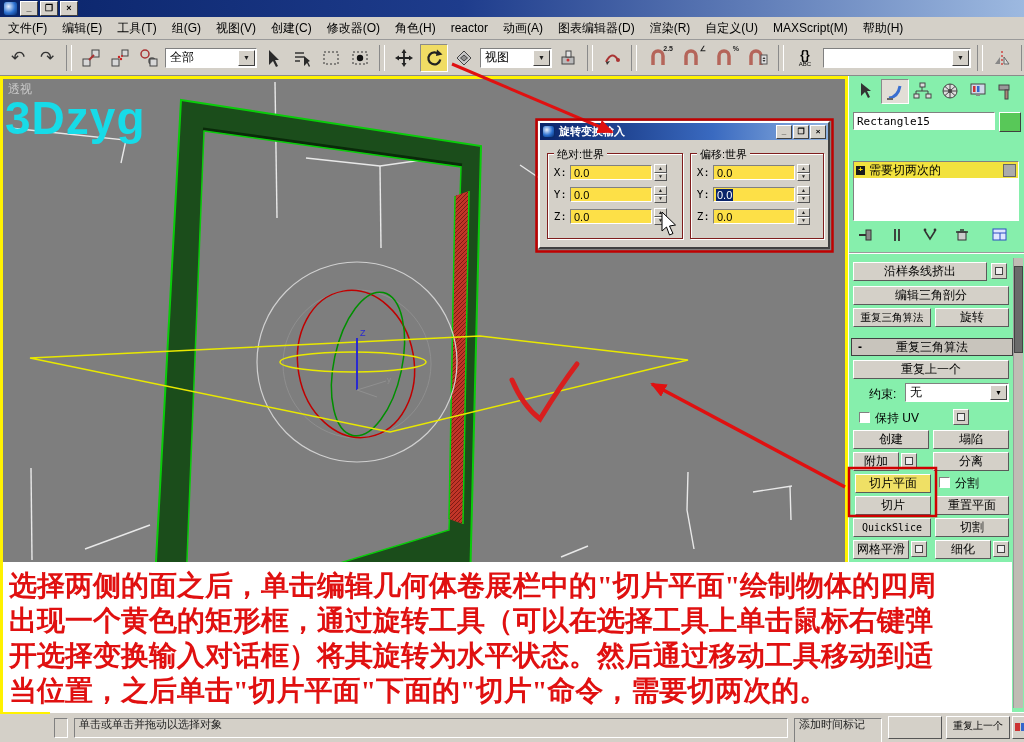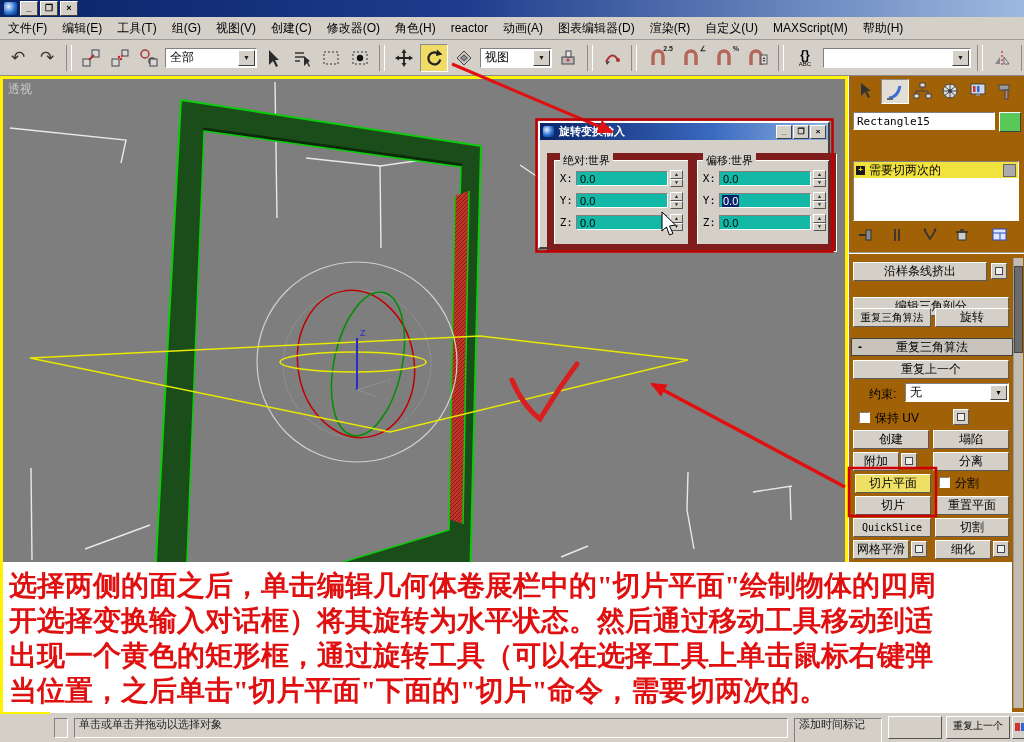--- a/index.html
+++ b/index.html
@@ -36,33 +36,33 @@
   .vp-label{position:absolute;left:5px;top:2px;color:#C8C8C8;font-size:12px;z-index:3;}
   .watermark{position:absolute;left:2px;top:12px;color:#17DBE8;font-weight:bold;font-size:46px;z-index:3;letter-spacing:1px;}
   .scene{position:absolute;left:0;top:0;width:842px;height:632px;}
   
   .dialog{position:absolute;left:538px;top:121px;width:292px;height:128px;background:#D4D0C8;z-index:10;
     border:2px solid;border-color:#fff #404040 #404040 #fff;box-sizing:border-box;}
   .dlg-title{height:17px;background:linear-gradient(90deg,#0A246A,#3A6AC0 60%,#8FB2E0);display:flex;align-items:center;padding:0 2px;}
   .dlg-title-text{color:#fff;font-weight:bold;font-size:11px;margin-left:4px;flex:1;white-space:nowrap;}
   .dlg-btn{width:14px;height:12px;background:#D4D0C8;border:1px solid;border-color:#fff #404040 #404040 #fff;
     font:bold 8px "Liberation Sans",sans-serif;display:flex;align-items:center;justify-content:center;margin-left:1px;line-height:1;}
-  .grp{position:absolute;border:7px solid #7f1d1d;box-shadow:1px 1px 0 #fff,inset 1px 1px 0 #fff;}
+  .grp{position:absolute;border:1px solid #7f1d1d;box-shadow:1px 1px 0 #fff,inset 1px 1px 0 #fff;}
   .grp-label{position:absolute;top:-7px;left:6px;background:#D4D0C8;padding:0 3px;font-size:11px;white-space:nowrap;}
   .axisrow{position:absolute;height:17px;display:flex;align-items:center;}
   .axis-label{width:15px;font-size:11px;text-align:right;margin-right:3px;font-family:"DejaVu Sans Mono",monospace;}
-  .field{width:92px;height:15px;background:#14b8a6;border:1px solid;border-color:#808080 #fff #fff #808080;
+  .field{width:82px;height:15px;background:#fde047;border:1px solid;border-color:#808080 #fff #fff #808080;
     font-size:11px;padding:0 2px;display:flex;align-items:center;box-sizing:border-box;}
   .field .val{padding:0 1px;}
   .val.sel{background:#0A246A;color:#fff;}
   .spinner{width:13px;height:17px;margin-left:2px;display:flex;flex-direction:column;}
   .spin-btn{flex:1;background:#D4D0C8;border:1px solid;border-color:#fff #555 #555 #fff;
     font-size:5px;color:#222;display:flex;align-items:center;justify-content:center;line-height:1;}
   
-  .sidepanel{position:absolute;left:848px;top:76px;width:176px;height:638px;background:#a16207;z-index:5;border-left:1px solid #fff;box-sizing:border-box;}
+  .sidepanel{position:absolute;left:848px;top:76px;width:176px;height:638px;background:#86efac;z-index:5;border-left:1px solid #fff;box-sizing:border-box;}
   .ptab{position:absolute;width:26px;height:23px;top:3px;display:flex;align-items:center;justify-content:center;}
   .ptab.active{background:#e2ded6;border:1px solid;border-color:#8a8a8a #fff #fff #8a8a8a;}
   .pinput{position:absolute;background:#fff;border:1px solid;border-color:#808080 #fff #fff #808080;
     font:11px "DejaVu Sans Mono",monospace;display:flex;align-items:center;padding:0 3px;box-sizing:border-box;}
   .swatch{position:absolute;background:#58C858;border:1px solid;border-color:#fff #404040 #404040 #fff;}
   .stackbox{position:absolute;background:#fff;border:1px solid;border-color:#808080 #fff #fff #808080;box-sizing:border-box;}
   .stackrow{height:16px;background:#F2E23E;display:flex;align-items:center;padding:0 2px;font-size:12px;}
   .plusbox{width:9px;height:9px;background:#1a1a1a;color:#ffe800;font-size:8px;font-weight:bold;
     display:flex;align-items:center;justify-content:center;margin-right:4px;line-height:1;}
   .graysq{width:11px;height:11px;background:#ABABAB;border:1px solid #666;margin-left:auto;}
@@ -319,20 +319,21 @@
       </g>
 
       <g>
         <path d="M357,338 L357,390" stroke="#2A2AD0" stroke-width="2"></path>
         <text x="360" y="336" font-size="9" fill="#2A2AD0" font-family="Liberation Sans,sans-serif">Z</text>
         <path d="M357,390 L386,381 M357,390 L377,397" stroke="#909090" stroke-width="1" fill="none"></path>
         <text x="387" y="382" font-size="8" fill="#909090" font-family="Liberation Sans,sans-serif">y</text>
       </g>
     </svg>
     <div class="vp-label">透视</div>
+    <div class="watermark">3Dzyg</div>
   </div>
 
   <div class="dialog">
     <div class="dlg-title">
       <span class="app-icon" style="width:11px;height:11px"></span>
       <span class="dlg-title-text">旋转变换输入</span>
       <span class="dlg-btn">_</span>
       <span class="dlg-btn">❐</span>
       <span class="dlg-btn">×</span>
     </div>
@@ -490,21 +491,21 @@
       <svg width="16" height="14">
           <rect x="1" y="1" width="13" height="11" fill="#dfe6ff" stroke="#2A4FC0"></rect>
           <path d="M1,5 H14 M8,5 V12" stroke="#2A4FC0"></path>
         </svg>
       </div>
 
     <div style="position:absolute;left:0;top:176px;width:176px;border-top:1px solid #9a9a9a;border-bottom:1px solid #fff"></div>
 
     <div class="pbtn" style="left:4px;top:186px;width:134px">沿样条线挤出</div>
     <div class="sqbtn" style="left:142px;top:187px"></div>
-    <div class="pbtn" style="left:4px;top:221px;width:156px">编辑三角剖分</div>
+    <div class="pbtn" style="left:4px;top:210px;width:156px">编辑三角剖分</div>
     <div class="pbtn small-font" style="left:4px;top:232px;width:78px">重复三角算法</div>
     <div class="pbtn" style="left:86px;top:232px;width:74px">旋转</div>
 
     <div class="rhead" style="top:262px">
       <span class="minus">-</span>
       <span>重复三角算法</span>
     </div>
 
     <div class="pbtn" style="left:4px;top:284px;width:156px">重复上一个</div>
 
@@ -540,22 +541,22 @@
     <div class="pbtn" style="left:86px;top:464px;width:56px">细化</div>
     <div class="sqbtn" style="left:144px;top:465px"></div>
 
     <div class="scrolltrack">
       <div class="scrollthumb"></div>
     </div>
   </div>
 
   <div class="overlay">
     <div class="tline">选择两侧的面之后，单击编辑几何体卷展栏中的"切片平面"绘制物体的四周</div>
+    <div class="tline">出现一个黄色的矩形框，通过旋转工具（可以在选择工具上单击鼠标右键弹</div>
     <div class="tline">开选择变换输入对话框）将其旋转为水平状态。然后通过移动工具移动到适</div>
-    <div class="tline">出现一个黄色的矩形框，通过旋转工具（可以在选择工具上单击鼠标右键弹</div>
     <div class="tline">当位置，之后单击"切片平面"下面的"切片"命令，需要切两次的。</div>
   </div>
 
   <div class="statusbar">
     <div class="sb-sunken" style="left:4px;top:5px;width:14px;height:20px"></div>
     <div class="sb-sunken" style="left:24px;top:5px;width:714px;height:20px">
       <span style="display:block;margin-top:-2px">单击或单击并拖动以选择对象</span>
       </div>
     <div class="sb-sunken" style="left:744px;top:5px;width:88px;height:35px">
       <span style="display:block;margin-top:-2px">添加时间标记</span>

